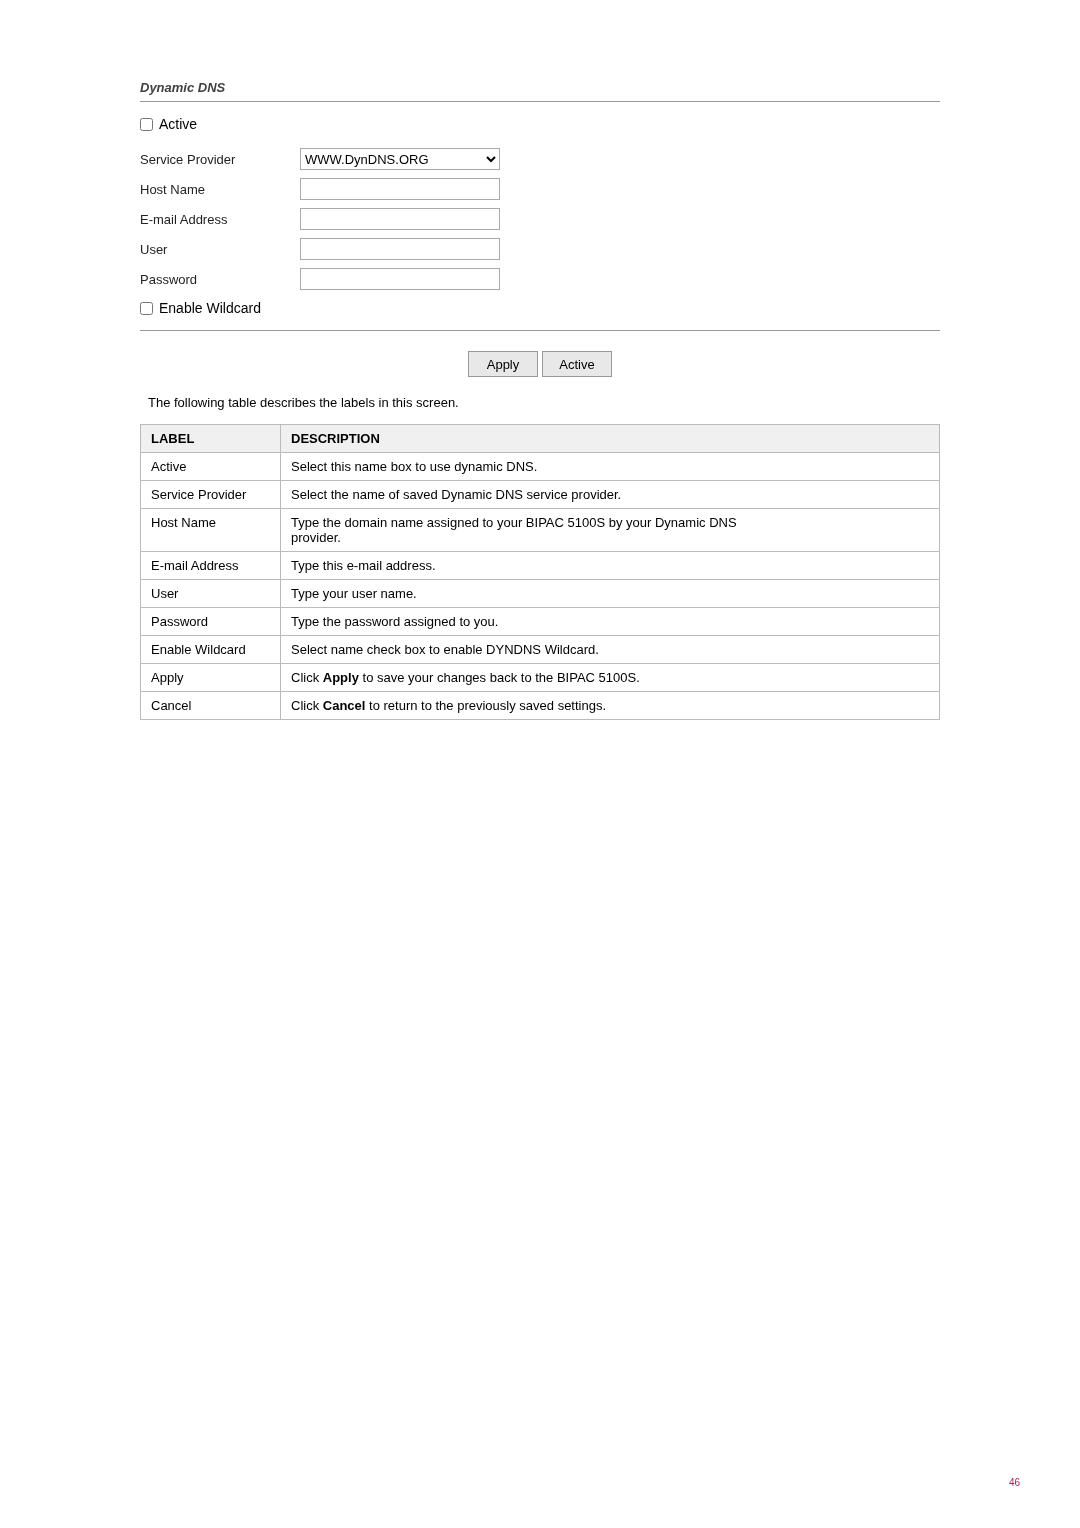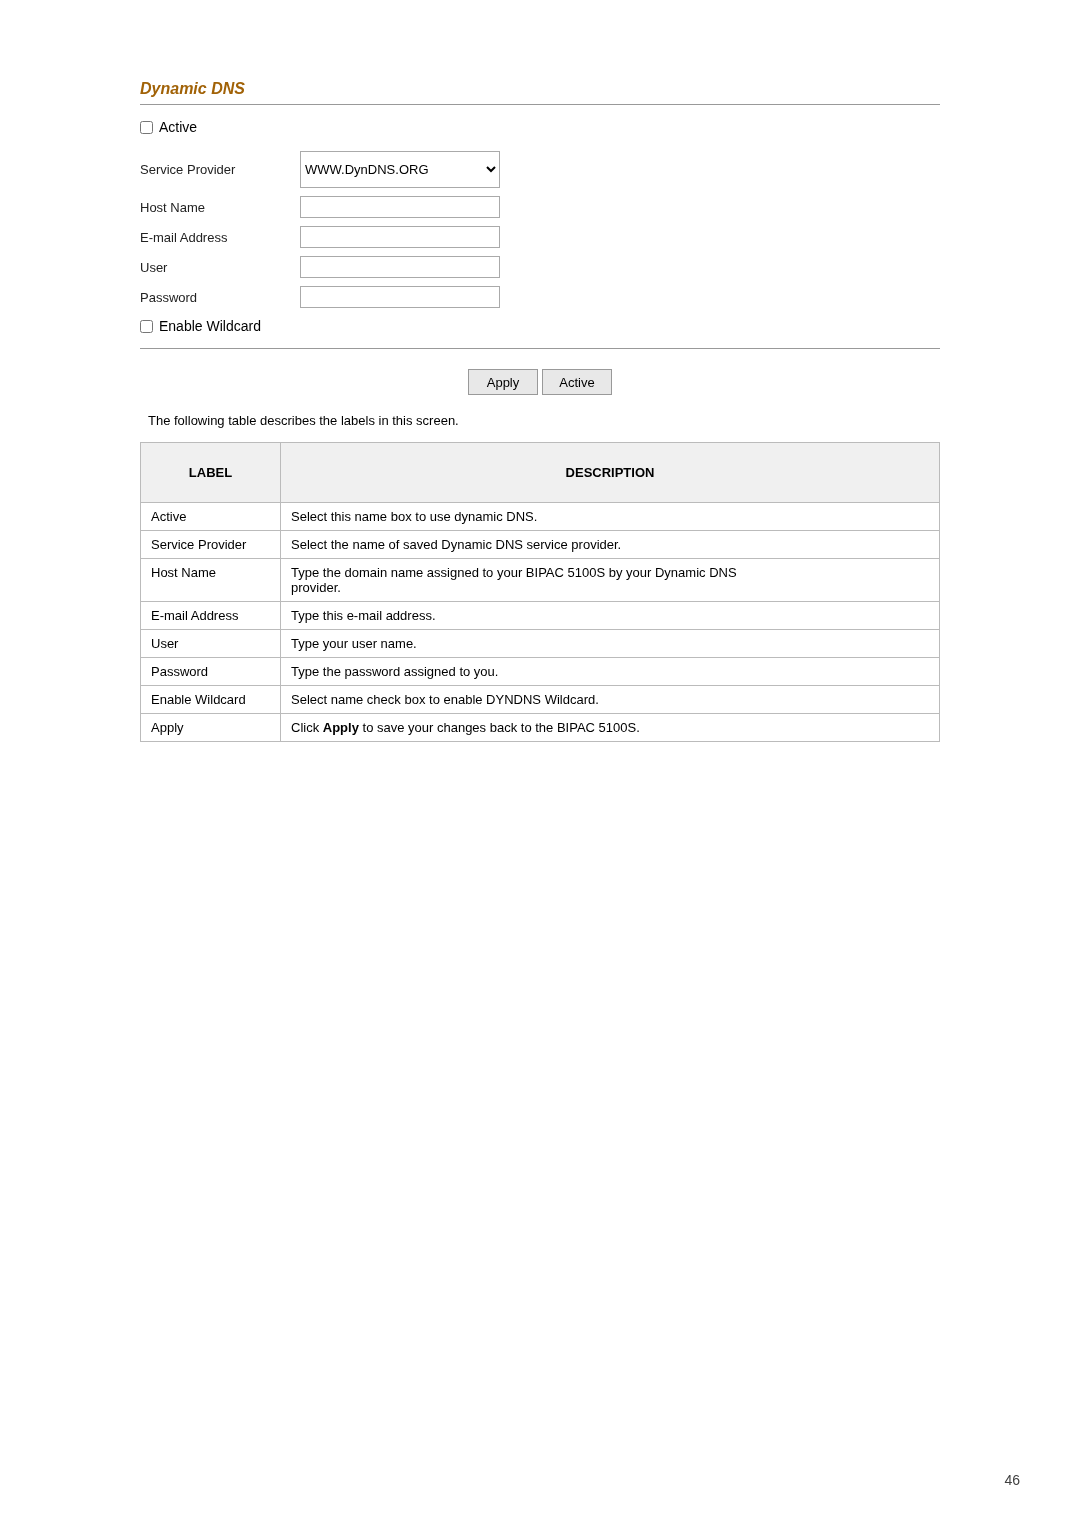--- a/index.html
+++ b/index.html
@@ -7,24 +7,24 @@
       background: #ffffff;
       font-family: Arial, sans-serif;
       font-size: 14px;
       color: #000000;
       width: 1080px;
       min-height: 1528px;
       padding: 80px 140px 80px 140px;
     }
 
     .page-title {
-      color: #a16207;
+      color: #404040;
       font-style: italic;
       font-weight: bold;
-      font-size: 16px;
+      font-size: 13px;
       margin-bottom: 6px;
     }
 
     .divider {
       border: none;
       border-top: 1px solid #999;
       margin: 4px 0 14px 0;
     }
 
     .form-section {
@@ -53,21 +53,21 @@
     .field-input {
       width: 200px;
       height: 22px;
       border: 1px solid #aaa;
       font-size: 13px;
       padding: 2px 4px;
     }
 
     .service-provider-select {
       width: 200px;
-      height: 37px;
+      height: 22px;
       border: 1px solid #aaa;
       font-size: 13px;
       background: #fff;
     }
 
     .wildcard-row {
       display: flex;
       align-items: center;
       margin-top: 10px;
       gap: 6px;
@@ -97,42 +97,42 @@
 
     table {
       width: 100%;
       border-collapse: collapse;
       font-size: 13px;
     }
 
     table th {
       background: #f0f0f0;
       border: 1px solid #bbb;
-      padding: 22px 10px;
-      text-align: center;
+      padding: 6px 10px;
+      text-align: left;
       font-weight: bold;
       font-size: 13px;
     }
 
     table td {
       border: 1px solid #bbb;
       padding: 6px 10px;
       vertical-align: top;
     }
 
     table td:first-child {
       width: 140px;
     }
 
     .page-number {
       position: fixed;
       bottom: 40px;
       right: 60px;
-      font-size: 14px;
-      color: #404040;
+      font-size: 10px;
+      color: #be185d;
     }
   </style>
 </head>
 <body>
 
 <div class="page-title">Dynamic DNS</div>
 <hr class="divider">
 
 <div class="form-section">
 
@@ -216,16 +216,20 @@
         <td>Type the password assigned to you.</td>
       </tr>
       <tr>
         <td>Enable Wildcard</td>
         <td>Select name check box to enable DYNDNS Wildcard.</td>
       </tr>
       <tr>
         <td>Apply</td>
         <td>Click <b>Apply</b> to save your changes back to the BIPAC 5100S.</td>
       </tr>
+      <tr>
+        <td>Cancel</td>
+        <td>Click <b>Cancel</b> to return to the previously saved settings.</td>
+      </tr>
     </tbody>
 </table>
 
 <div class="page-number">46</div>
 
 </body></html>

